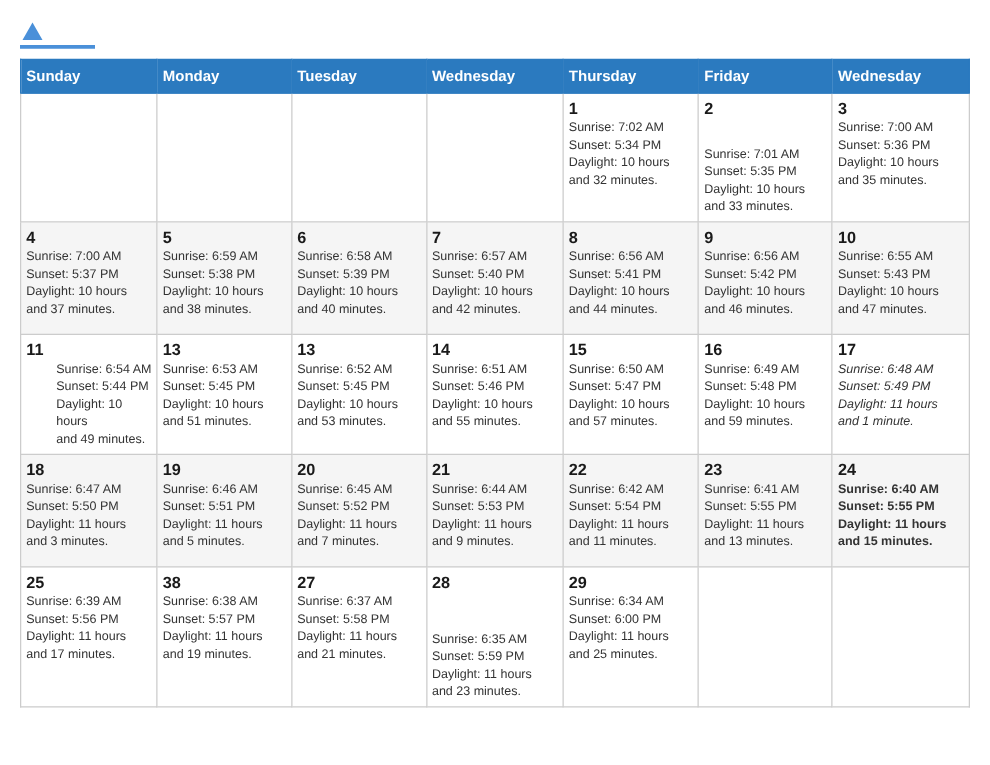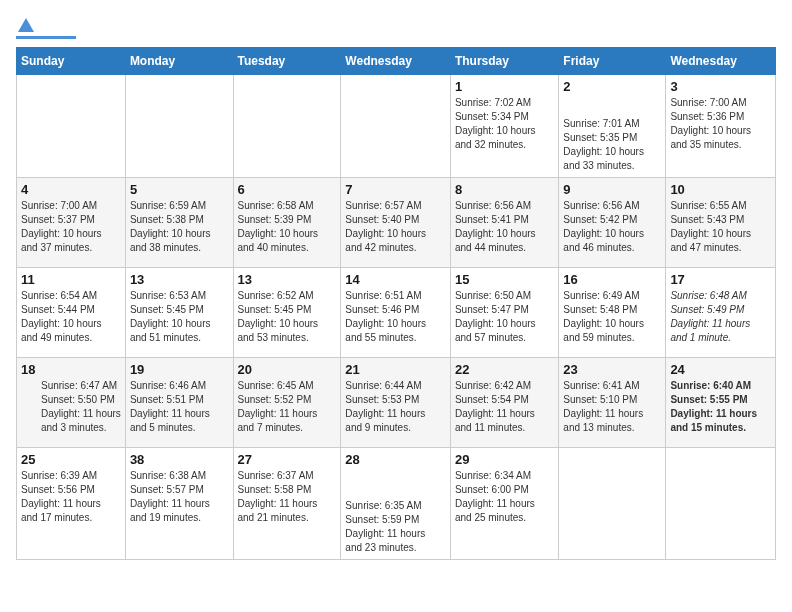--- a/index.html
+++ b/index.html
@@ -189,21 +189,21 @@
           <div class="day-num">10</div>
           <div class="day-info" style="white-space: pre-line;">Sunrise: 6:55 AM
 Sunset: 5:43 PM
 Daylight: 10 hours
 and 47 minutes.</div>
         </td>
       </tr>
       <tr>
         <td>
           <div class="day-num">11</div>
-          <div class="day-info" style="white-space: pre-line;">Sunrise: 6:54 AM
+          <div class="day-info" style="white-space: pre-line; margin-left: 24px;">Sunrise: 6:54 AM
 Sunset: 5:44 PM
 Daylight: 10 hours
 and 49 minutes.</div>
         </td>
         <td>
           <div class="day-num">13</div>
           <div class="day-info" style="white-space: pre-line;">Sunrise: 6:53 AM
 Sunset: 5:45 PM
 Daylight: 10 hours
 and 51 minutes.</div>
@@ -240,21 +240,21 @@
           <div class="day-num">17</div>
           <div class="day-info" style="white-space: pre-line; font-style: italic;">Sunrise: 6:48 AM
 Sunset: 5:49 PM
 Daylight: 11 hours
 and 1 minute.</div>
         </td>
       </tr>
       <tr>
         <td>
           <div class="day-num">18</div>
-          <div class="day-info" style="white-space: pre-line; margin-left: 20px;">Sunrise: 6:47 AM
+          <div class="day-info" style="white-space: pre-line;">Sunrise: 6:47 AM
 Sunset: 5:50 PM
 Daylight: 11 hours
 and 3 minutes.</div>
         </td>
         <td>
           <div class="day-num">19</div>
           <div class="day-info" style="white-space: pre-line;">Sunrise: 6:46 AM
 Sunset: 5:51 PM
 Daylight: 11 hours
 and 5 minutes.</div>
@@ -276,21 +276,21 @@
         <td>
           <div class="day-num">22</div>
           <div class="day-info" style="white-space: pre-line;">Sunrise: 6:42 AM
 Sunset: 5:54 PM
 Daylight: 11 hours
 and 11 minutes.</div>
         </td>
         <td>
           <div class="day-num">23</div>
           <div class="day-info" style="white-space: pre-line;">Sunrise: 6:41 AM
-Sunset: 5:10 PM
+Sunset: 5:55 PM
 Daylight: 11 hours
 and 13 minutes.</div>
         </td>
         <td>
           <div class="day-num">24</div>
           <div class="day-info" style="white-space: pre-line; font-weight: bold;">Sunrise: 6:40 AM
 Sunset: 5:55 PM
 Daylight: 11 hours
 and 15 minutes.</div>
         </td>

